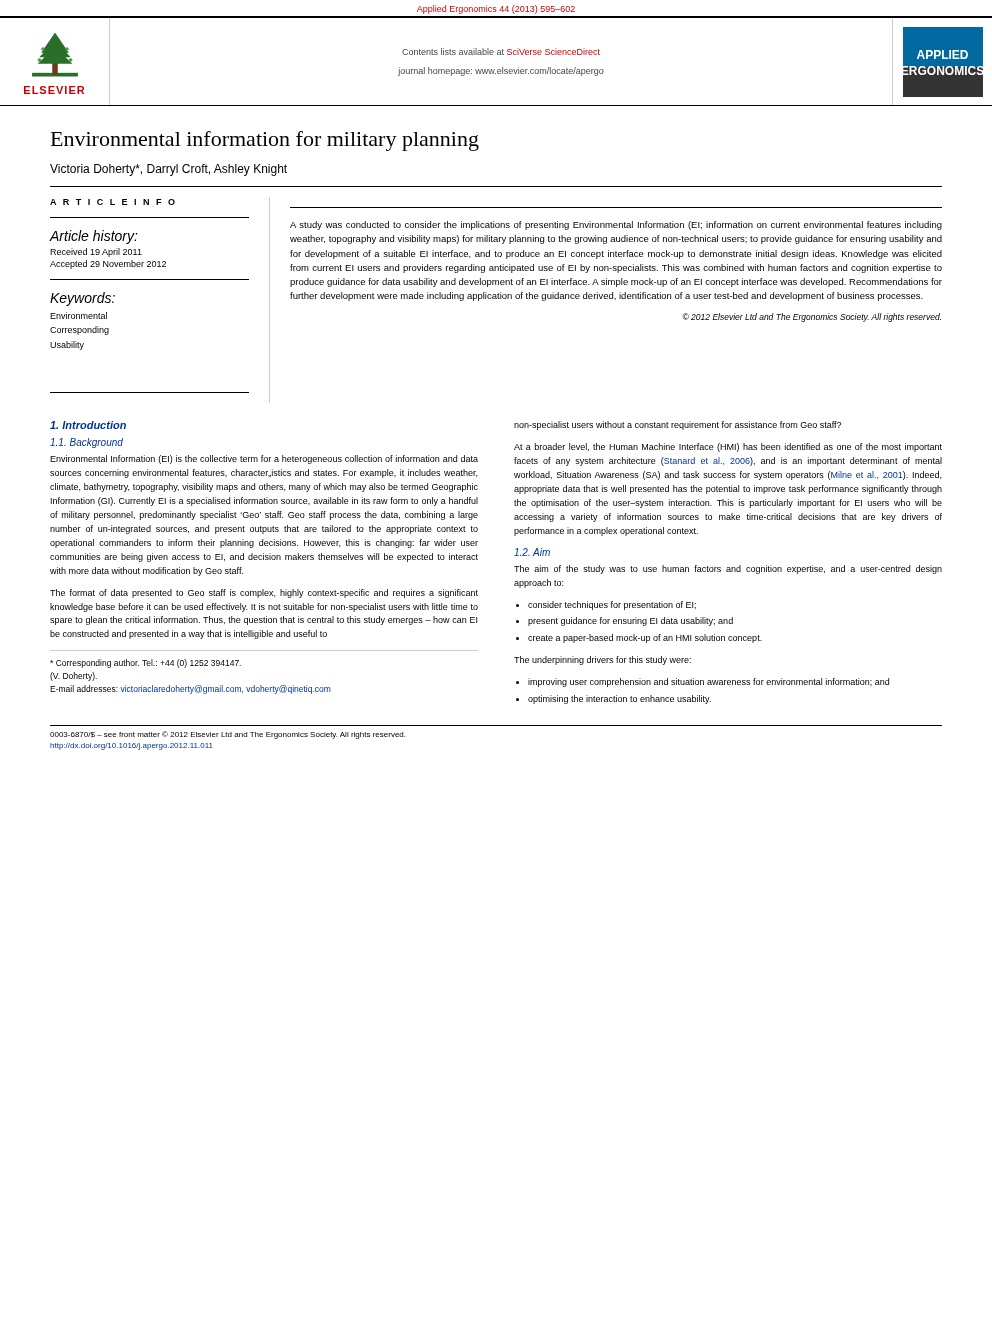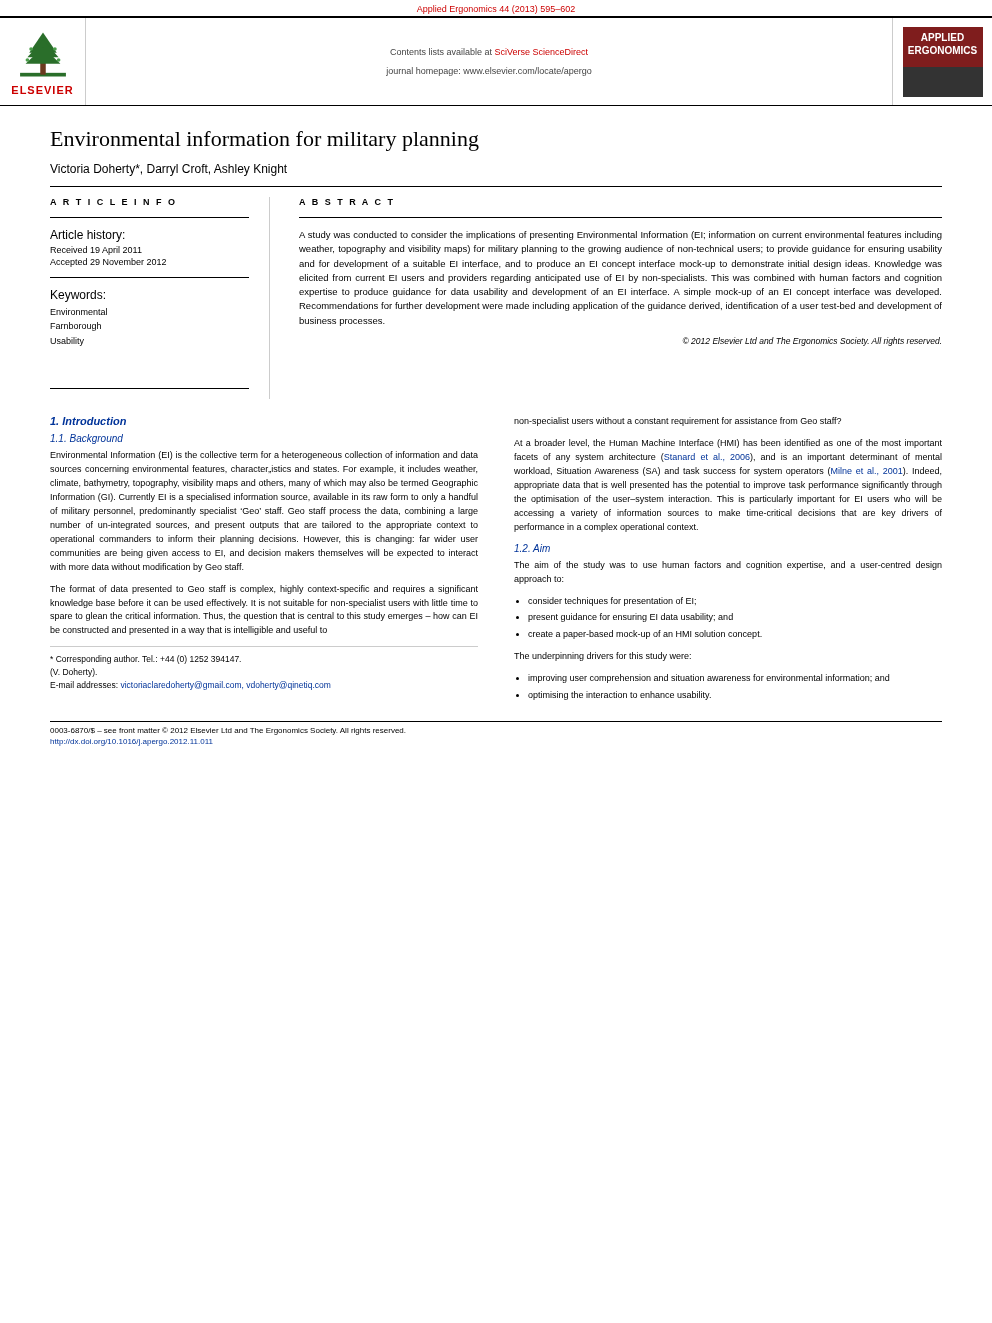--- a/index.html
+++ b/index.html
@@ -24,21 +24,21 @@
     
     .journal-header {
       border-top: 2px solid #000;
       border-bottom: 1px solid #000;
       display: flex;
       align-items: stretch;
       min-height: 90px;
     }
 
     .journal-header-left {
-      width: 86px;
+      width: 110px;
       border-right: 1px solid #ccc;
       display: flex;
       align-items: center;
       justify-content: center;
       padding: 8px;
     }
 
     .elsevier-logo {
       display: flex;
       flex-direction: column;
@@ -99,26 +99,27 @@
       border-left: 1px solid #ccc;
       display: flex;
       align-items: center;
       justify-content: center;
       padding: 6px;
     }
 
     .journal-logo-right {
       width: 80px;
       height: 70px;
-      background: #7f1d1d;
+      background: #0369a1;
       display: flex;
       flex-direction: column;
       align-items: center;
+      justify-content: center;
       color: white;
-      font-size: 10px;
+      font-size: 12px;
       font-family: Arial, sans-serif;
       font-weight: bold;
       text-align: center;
       line-height: 1.3;
       position: relative;
       overflow: hidden;
     }
 
     .journal-logo-right::before {
       content: '';
@@ -165,21 +166,21 @@
 
     .horizontal-rule {
       border: none;
       border-top: 1px solid #000;
       margin: 10px 0;
     }
 
     
     .two-col {
       display: flex;
-      gap: 9px;
+      gap: 0;
       margin-bottom: 16px;
     }
 
     .article-info-col {
       width: 220px;
       min-width: 220px;
       padding-right: 20px;
       border-right: 1px solid #ccc;
     }
 
@@ -192,21 +193,22 @@
       font-size: 9px;
       font-family: Arial, sans-serif;
       letter-spacing: 2px;
       text-transform: uppercase;
       color: #000;
       margin-bottom: 8px;
       font-weight: bold;
     }
 
     .info-subsection-label {
-      font-size: 12px;
+      font-size: 14px;
+      font-style: italic;
       color: #000;
       font-family: Arial, sans-serif;
       margin-bottom: 3px;
     }
 
     .info-text {
       font-size: 9px;
       font-family: Arial, sans-serif;
       color: #000;
       margin-bottom: 2px;
@@ -393,28 +395,27 @@
     <div class="article-info-col">
       <div class="section-label">A R T I C L E   I N F O</div>
       <hr class="horizontal-rule">
       <div class="info-subsection-label">Article history:</div>
       <div class="info-text">Received 19 April 2011</div>
       <div class="info-text">Accepted 29 November 2012</div>
       <hr class="horizontal-rule" style="margin-top:10px;">
       <div class="info-subsection-label" style="margin-top:8px;">Keywords:</div>
       <div class="keywords-list">
         <div>Environmental</div>
-        <div>Farnborough</div>
+        <div>Corresponding</div>
         <div>Usability</div>
       </div>
       <hr class="horizontal-rule" style="margin-top:40px;">
     </div>
 
     <div class="abstract-col">
-      <div class="section-label">A B S T R A C T</div>
       <hr class="horizontal-rule">
       <div class="abstract-text">A study was conducted to consider the implications of presenting Environmental Information (EI; information on current environmental features including weather, topography and visibility maps) for military planning to the growing audience of non-technical users; to provide guidance for ensuring usability and for development of a suitable EI interface, and to produce an EI concept interface mock-up to demonstrate initial design ideas. Knowledge was elicited from current EI users and providers regarding anticipated use of EI by non-specialists. This was combined with human factors and cognition expertise to produce guidance for data usability and development of an EI interface. A simple mock-up of an EI concept interface was developed. Recommendations for further development were made including application of the guidance derived, identification of a user test-bed and development of business processes.</div>
       <div class="copyright-line">© 2012 Elsevier Ltd and The Ergonomics Society. All rights reserved.</div>
     </div>
   </div>
 
   <div class="body-two-col">
 
     <div class="body-col-left">
       <div class="section-heading">1.  Introduction</div>

